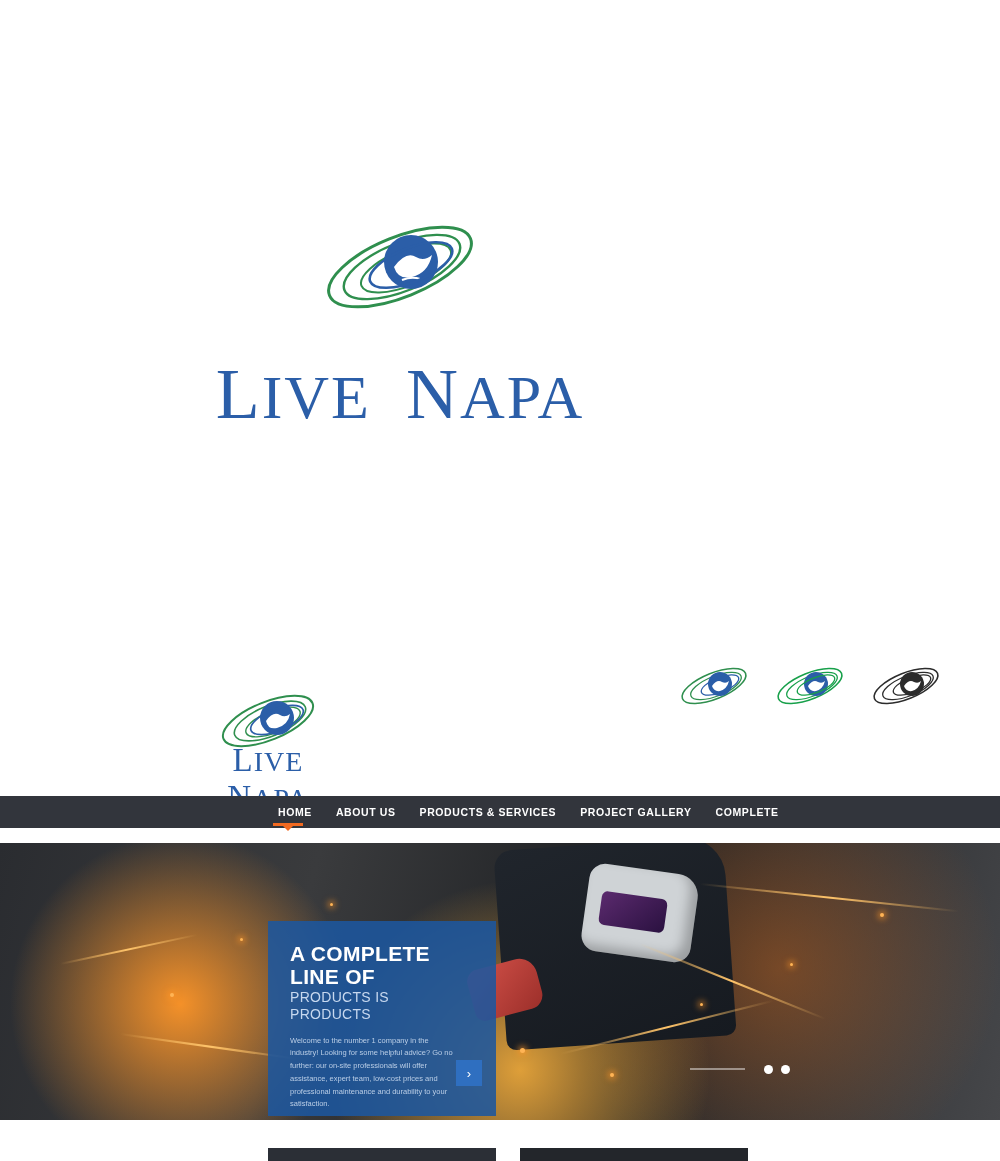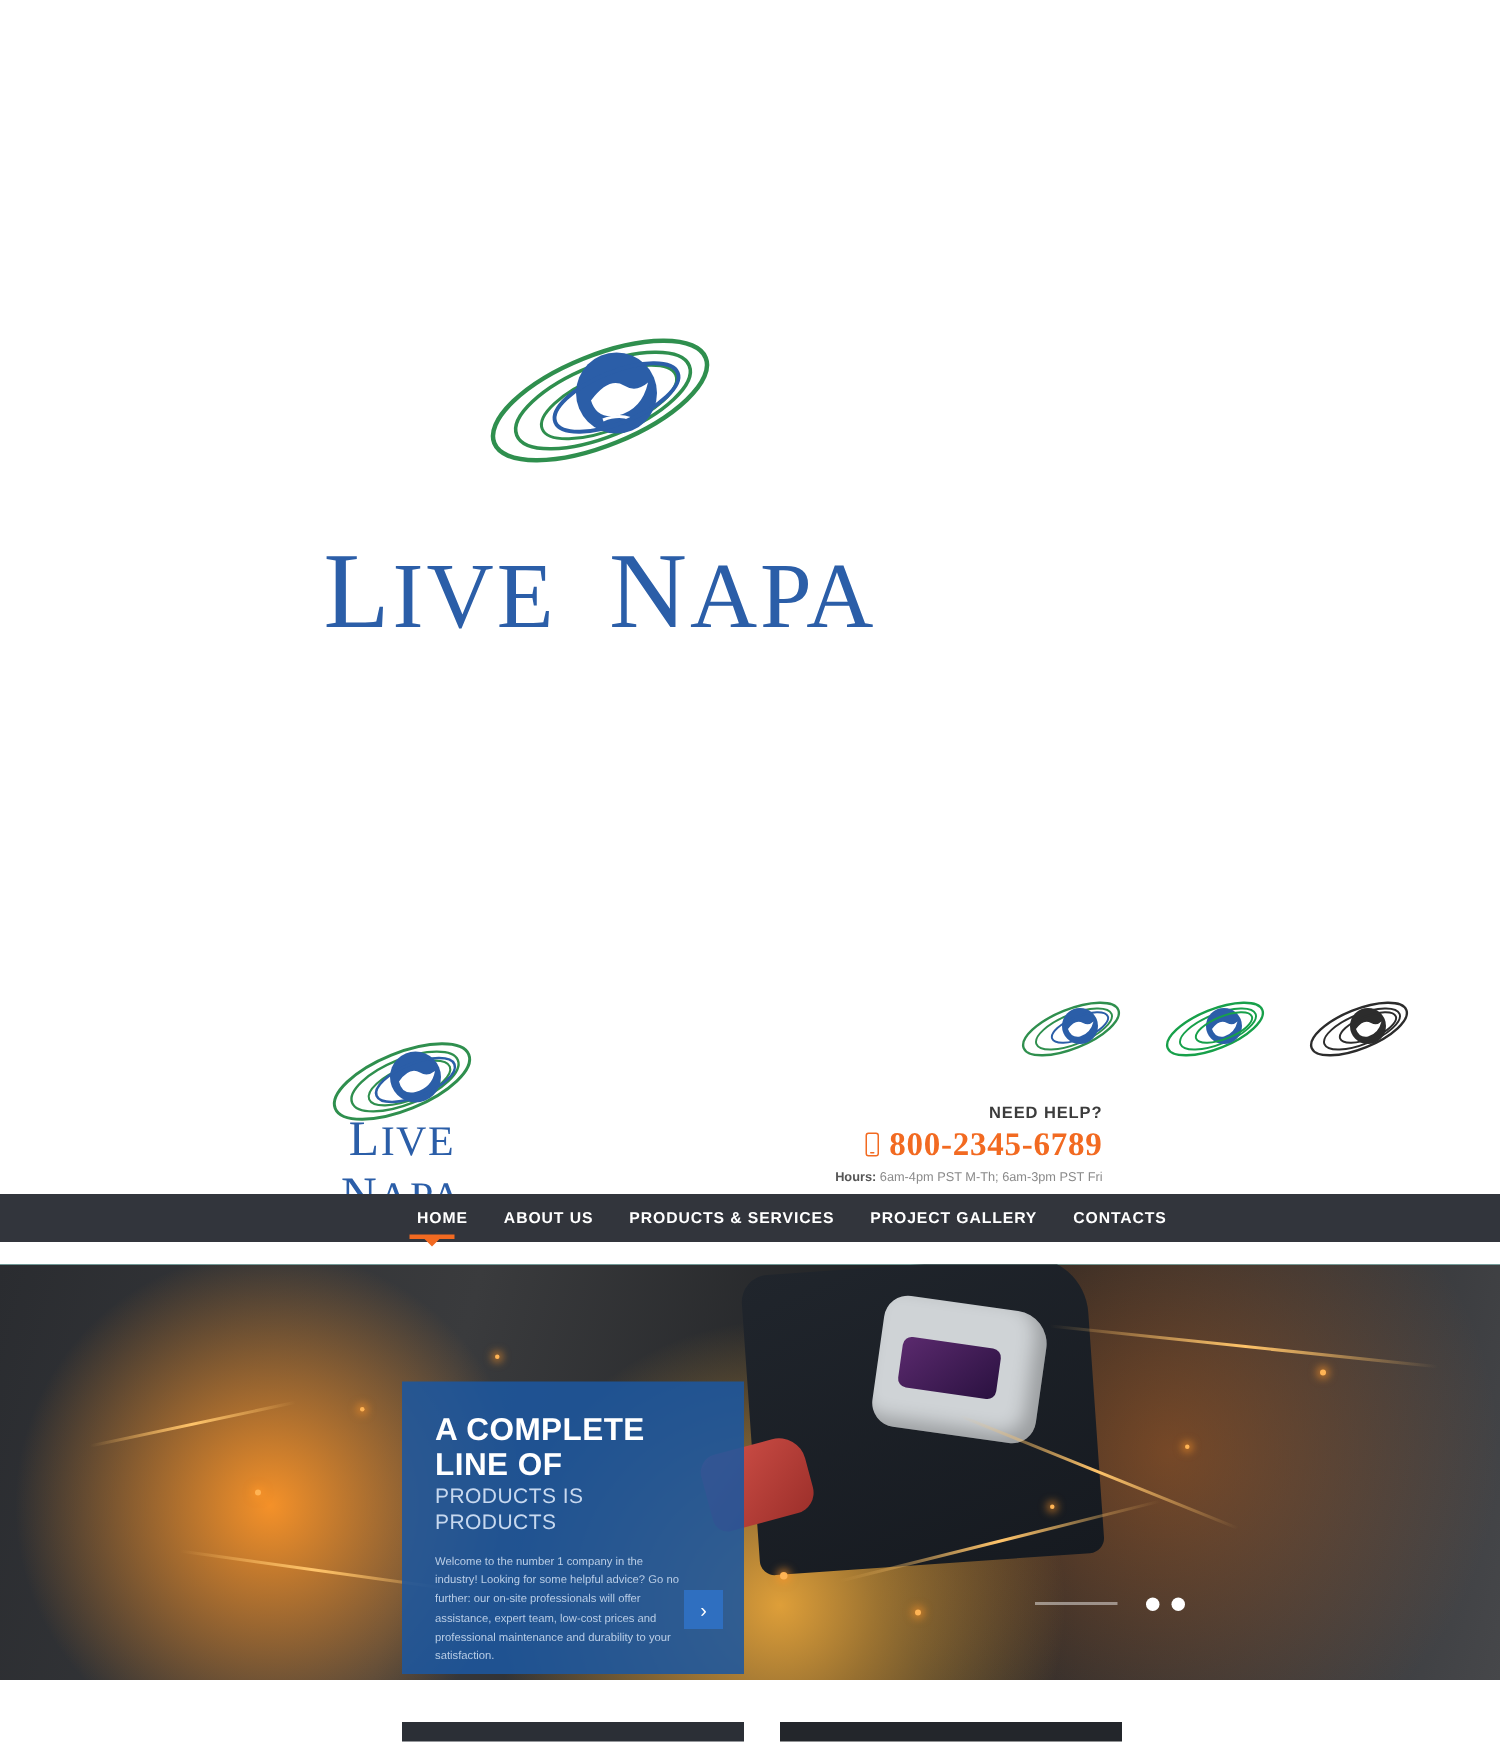--- a/index.html
+++ b/index.html
@@ -80,21 +80,21 @@
     border-top: 6px solid #f26a21;
   }
   .nav-item.active:before {
     content: ""; position: absolute; left: 50%; transform: translateX(-50%);
     bottom: -8px; width: 30px; height: 3px; background: #f26a21;
   }
 
   
   .hero {
     position: absolute; top: 843px; left: 0; width: 1000px; height: 277px;
-    overflow: hidden; background: #0f766e;
+    overflow: hidden; background: #701a75;
   }
   .hero-bg {
     position: absolute; inset: 0;
     background:
       radial-gradient(circle at 18% 58%, rgba(255,150,40,.95) 0px, rgba(255,120,20,.0) 170px),
       radial-gradient(circle at 52% 82%, rgba(255,180,60,.85) 0px, rgba(255,140,30,0) 190px),
       radial-gradient(circle at 78% 45%, rgba(255,120,20,.35) 0px, rgba(0,0,0,0) 220px),
       linear-gradient(105deg, #2a2c30 0%, #3a3b3d 30%, #1d1f22 60%, #46474a 100%);
   }
   .spark {
@@ -224,40 +224,29 @@
         <circle cx="84" cy="24" r="17" fill="#2b5ea8"></circle>
         <path d="M73 27 q7 -10 14 -6 q5 3 10 -1 q-2 11 -13 14 q-9 2 -11 -7z" fill="#fff"></path>
         <ellipse cx="84" cy="26" rx="28" ry="11" fill="none" stroke="#2b5ea8" stroke-width="1.7" transform="rotate(-22 84 26)"></ellipse>
       </svg>
       <div class="logo-word-sm">
         <span class="cap">L</span><span>IVE</span>
         <span class="cap">N</span><span>APA</span>
       </div>
     </div>
 
-    <div class="help-block">
-      <div class="help-title">NEED HELP?</div>
-      <div class="phone-row">
-        <span class="phone-icon"></span>
-        <span class="phone-num">800-2345-6789</span>
-      </div>
-      <div class="hours">
-        <b>Hours:</b>
-        <span>6am-4pm PST M-Th; 6am-3pm PST Fri</span>
-      </div>
-    </div>
   </div>
 
   <div class="navbar">
     <div class="nav-inner">
       <div class="nav-item active">HOME</div>
       <div class="nav-item">ABOUT US</div>
       <div class="nav-item">PRODUCTS &amp; SERVICES</div>
       <div class="nav-item">PROJECT GALLERY</div>
-      <div class="nav-item">CONTACTS</div>
+      <div class="nav-item">COMPLETE</div>
     </div>
   </div>
 
   <div class="hero">
     <div class="hero-bg"></div>
 
     <div class="welder"></div>
     <div class="helmet"></div>
     <div class="visor"></div>
     <div class="glove"></div>

